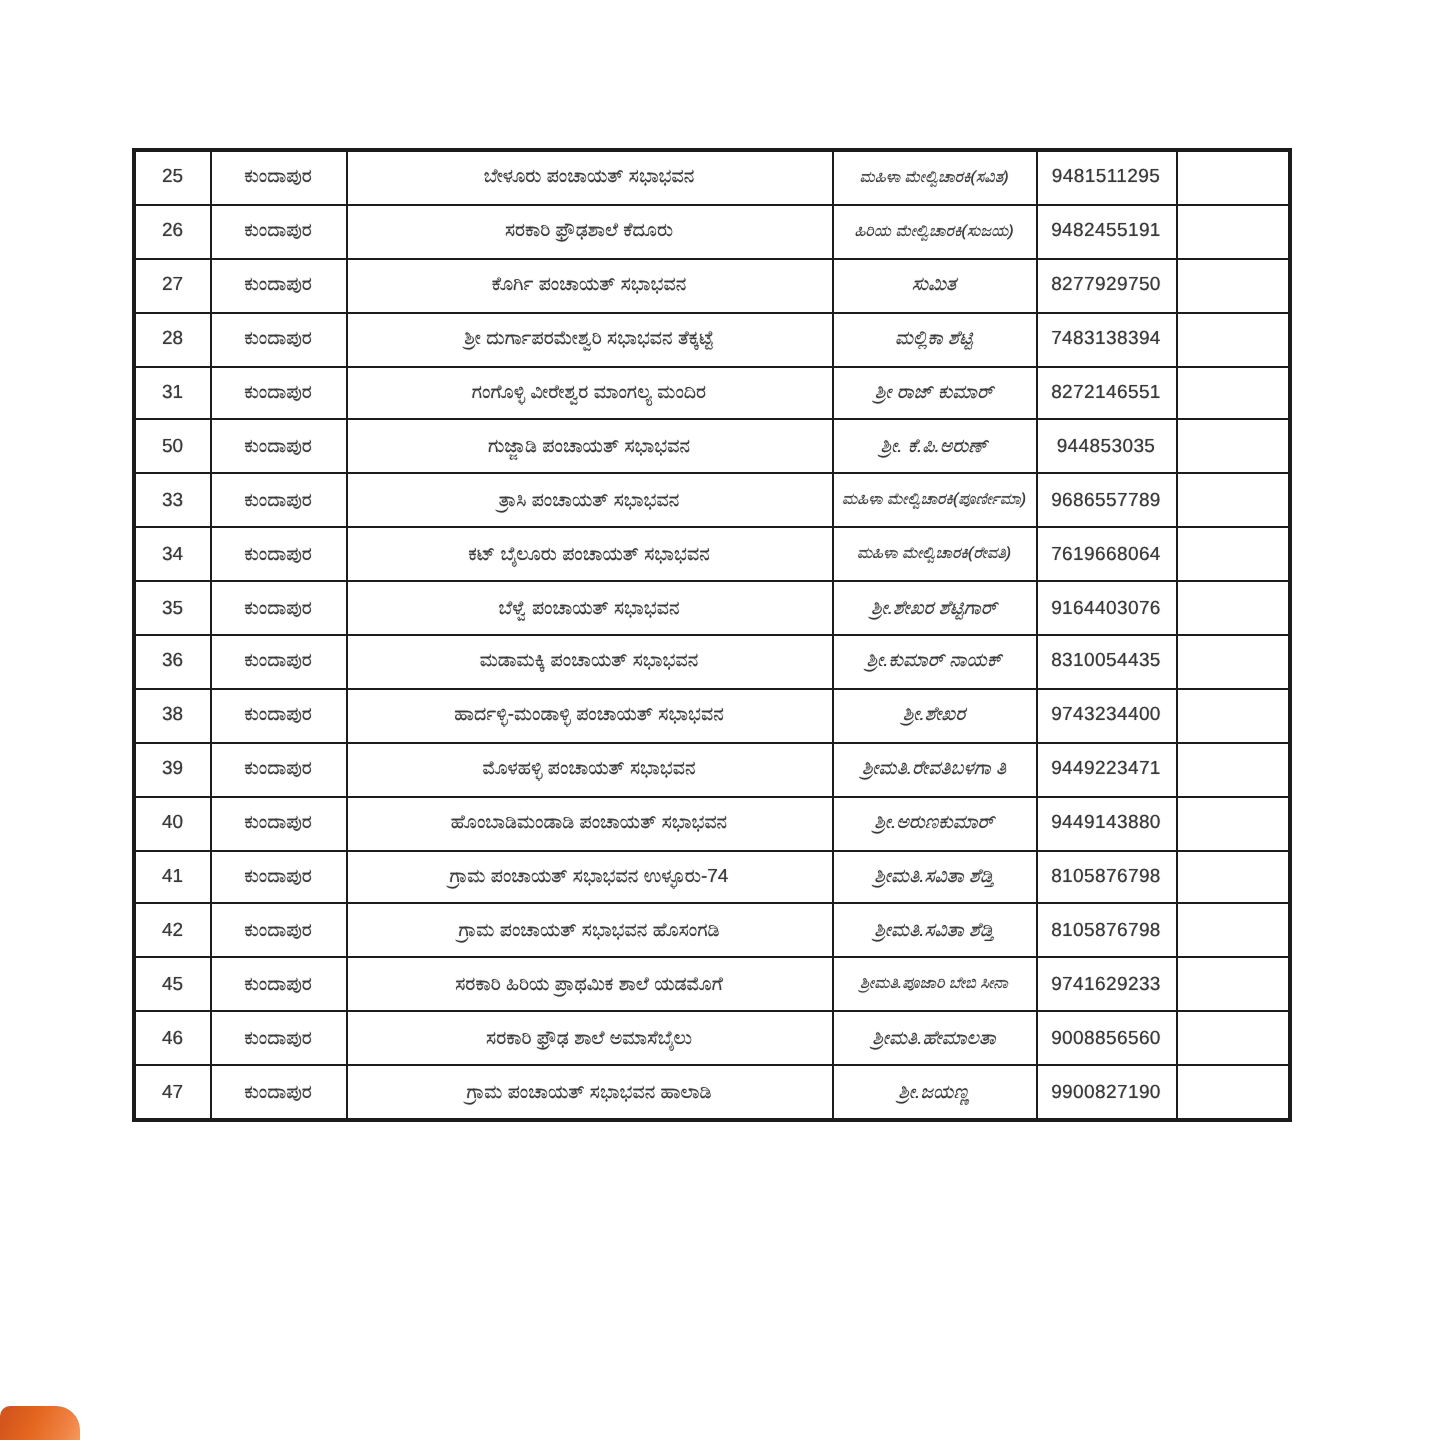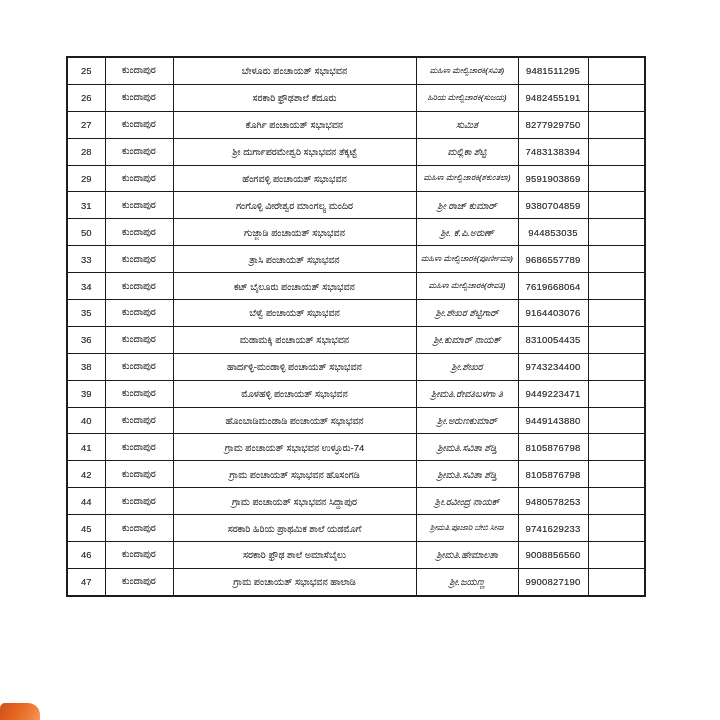--- a/index.html
+++ b/index.html
@@ -15,21 +15,21 @@
     overflow: hidden;
   }
   .scan-page {
     position: absolute;
     inset: 0;
     background: #ffffff;
   }
   table.contact-table {
     position: absolute;
     left: 66px;
-    top: 56px;
+    top: 74px;
     width: 578px;
     border-collapse: collapse;
     table-layout: fixed;
     border: 2px solid #1c1c1c;
   }
   table.contact-table td {
     border: 1px solid #1c1c1c;
     height: 25.9px;
     padding: 0 2px;
     text-align: center;
@@ -39,21 +39,20 @@
     line-height: 11px;
     overflow: hidden;
     text-shadow: 0 0 0.5px #6b6b6b;
   }
   td.cell-sl {
     font-size: 9px;
     color: #2e2e2e;
   }
   td.cell-taluk {
     font-size: 9px;
-    font-family: Liberation Serif, serif;
   }
   td.cell-venue {
     font-size: 9.5px;
     white-space: nowrap;
     margin-left: 43px;
   }
   td.cell-contact {
     font-size: 9px;
     line-height: 10px;
     font-style: italic;
@@ -123,33 +122,25 @@
         </tr>
         <tr>
           <td class="cell-sl">28</td>
           <td class="cell-taluk">ಕುಂದಾಪುರ</td>
           <td class="cell-venue">ಶ್ರೀ ದುರ್ಗಾಪರಮೇಶ್ವರಿ ಸಭಾಭವನ ತೆಕ್ಕಟ್ಟೆ</td>
           <td class="cell-contact">ಮಲ್ಲಿಕಾ ಶೆಟ್ಟಿ</td>
           <td class="cell-phone">7483138394</td>
           <td class="cell-blank"></td>
         </tr>
         <tr>
-          <td class="cell-sl">29</td>
-          <td class="cell-taluk">ಕುಂದಾಪುರ</td>
-          <td class="cell-venue">ಹೆಂಗವಳ್ಳಿ ಪಂಚಾಯತ್ ಸಭಾಭವನ</td>
-          <td class="cell-contact tiny">ಮಹಿಳಾ ಮೇಲ್ವಿಚಾರಕಿ(ಶಕುಂತಲಾ)</td>
-          <td class="cell-phone">9591903869</td>
-          <td class="cell-blank"></td>
-        </tr>
-        <tr>
           <td class="cell-sl">31</td>
           <td class="cell-taluk">ಕುಂದಾಪುರ</td>
           <td class="cell-venue">ಗಂಗೊಳ್ಳಿ ವೀರೇಶ್ವರ ಮಾಂಗಲ್ಯ ಮಂದಿರ</td>
           <td class="cell-contact">ಶ್ರೀ ರಾಜ್ ಕುಮಾರ್</td>
-          <td class="cell-phone">9380704859</td>
+          <td class="cell-phone">8272146551</td>
           <td class="cell-blank"></td>
         </tr>
         <tr>
           <td class="cell-sl">50</td>
           <td class="cell-taluk">ಕುಂದಾಪುರ</td>
           <td class="cell-venue">ಗುಜ್ಜಾಡಿ ಪಂಚಾಯತ್ ಸಭಾಭವನ</td>
           <td class="cell-contact">ಶ್ರೀ. ಕೆ.ಪಿ.ಅರುಣ್</td>
           <td class="cell-phone">944853035</td>
           <td class="cell-blank"></td>
         </tr>
@@ -219,28 +210,20 @@
         </tr>
         <tr>
           <td class="cell-sl">42</td>
           <td class="cell-taluk">ಕುಂದಾಪುರ</td>
           <td class="cell-venue">ಗ್ರಾಮ ಪಂಚಾಯತ್ ಸಭಾಭವನ ಹೊಸಂಗಡಿ</td>
           <td class="cell-contact">ಶ್ರೀಮತಿ.ಸವಿತಾ ಶೆಡ್ತಿ</td>
           <td class="cell-phone">8105876798</td>
           <td class="cell-blank"></td>
         </tr>
         <tr>
-          <td class="cell-sl">44</td>
-          <td class="cell-taluk">ಕುಂದಾಪುರ</td>
-          <td class="cell-venue">ಗ್ರಾಮ ಪಂಚಾಯತ್ ಸಭಾಭವನ ಸಿದ್ದಾಪುರ</td>
-          <td class="cell-contact">ಶ್ರೀ.ರವೀಂದ್ರ ನಾಯಕ್</td>
-          <td class="cell-phone">9480578253</td>
-          <td class="cell-blank"></td>
-        </tr>
-        <tr>
           <td class="cell-sl">45</td>
           <td class="cell-taluk">ಕುಂದಾಪುರ</td>
           <td class="cell-venue">ಸರಕಾರಿ ಹಿರಿಯ ಪ್ರಾಥಮಿಕ ಶಾಲೆ ಯಡಮೊಗೆ</td>
           <td class="cell-contact tiny">ಶ್ರೀಮತಿ.ಪೂಜಾರಿ ಬೇಬಿ ಸೀನಾ</td>
           <td class="cell-phone">9741629233</td>
           <td class="cell-blank"></td>
         </tr>
         <tr>
           <td class="cell-sl">46</td>
           <td class="cell-taluk">ಕುಂದಾಪುರ</td>

